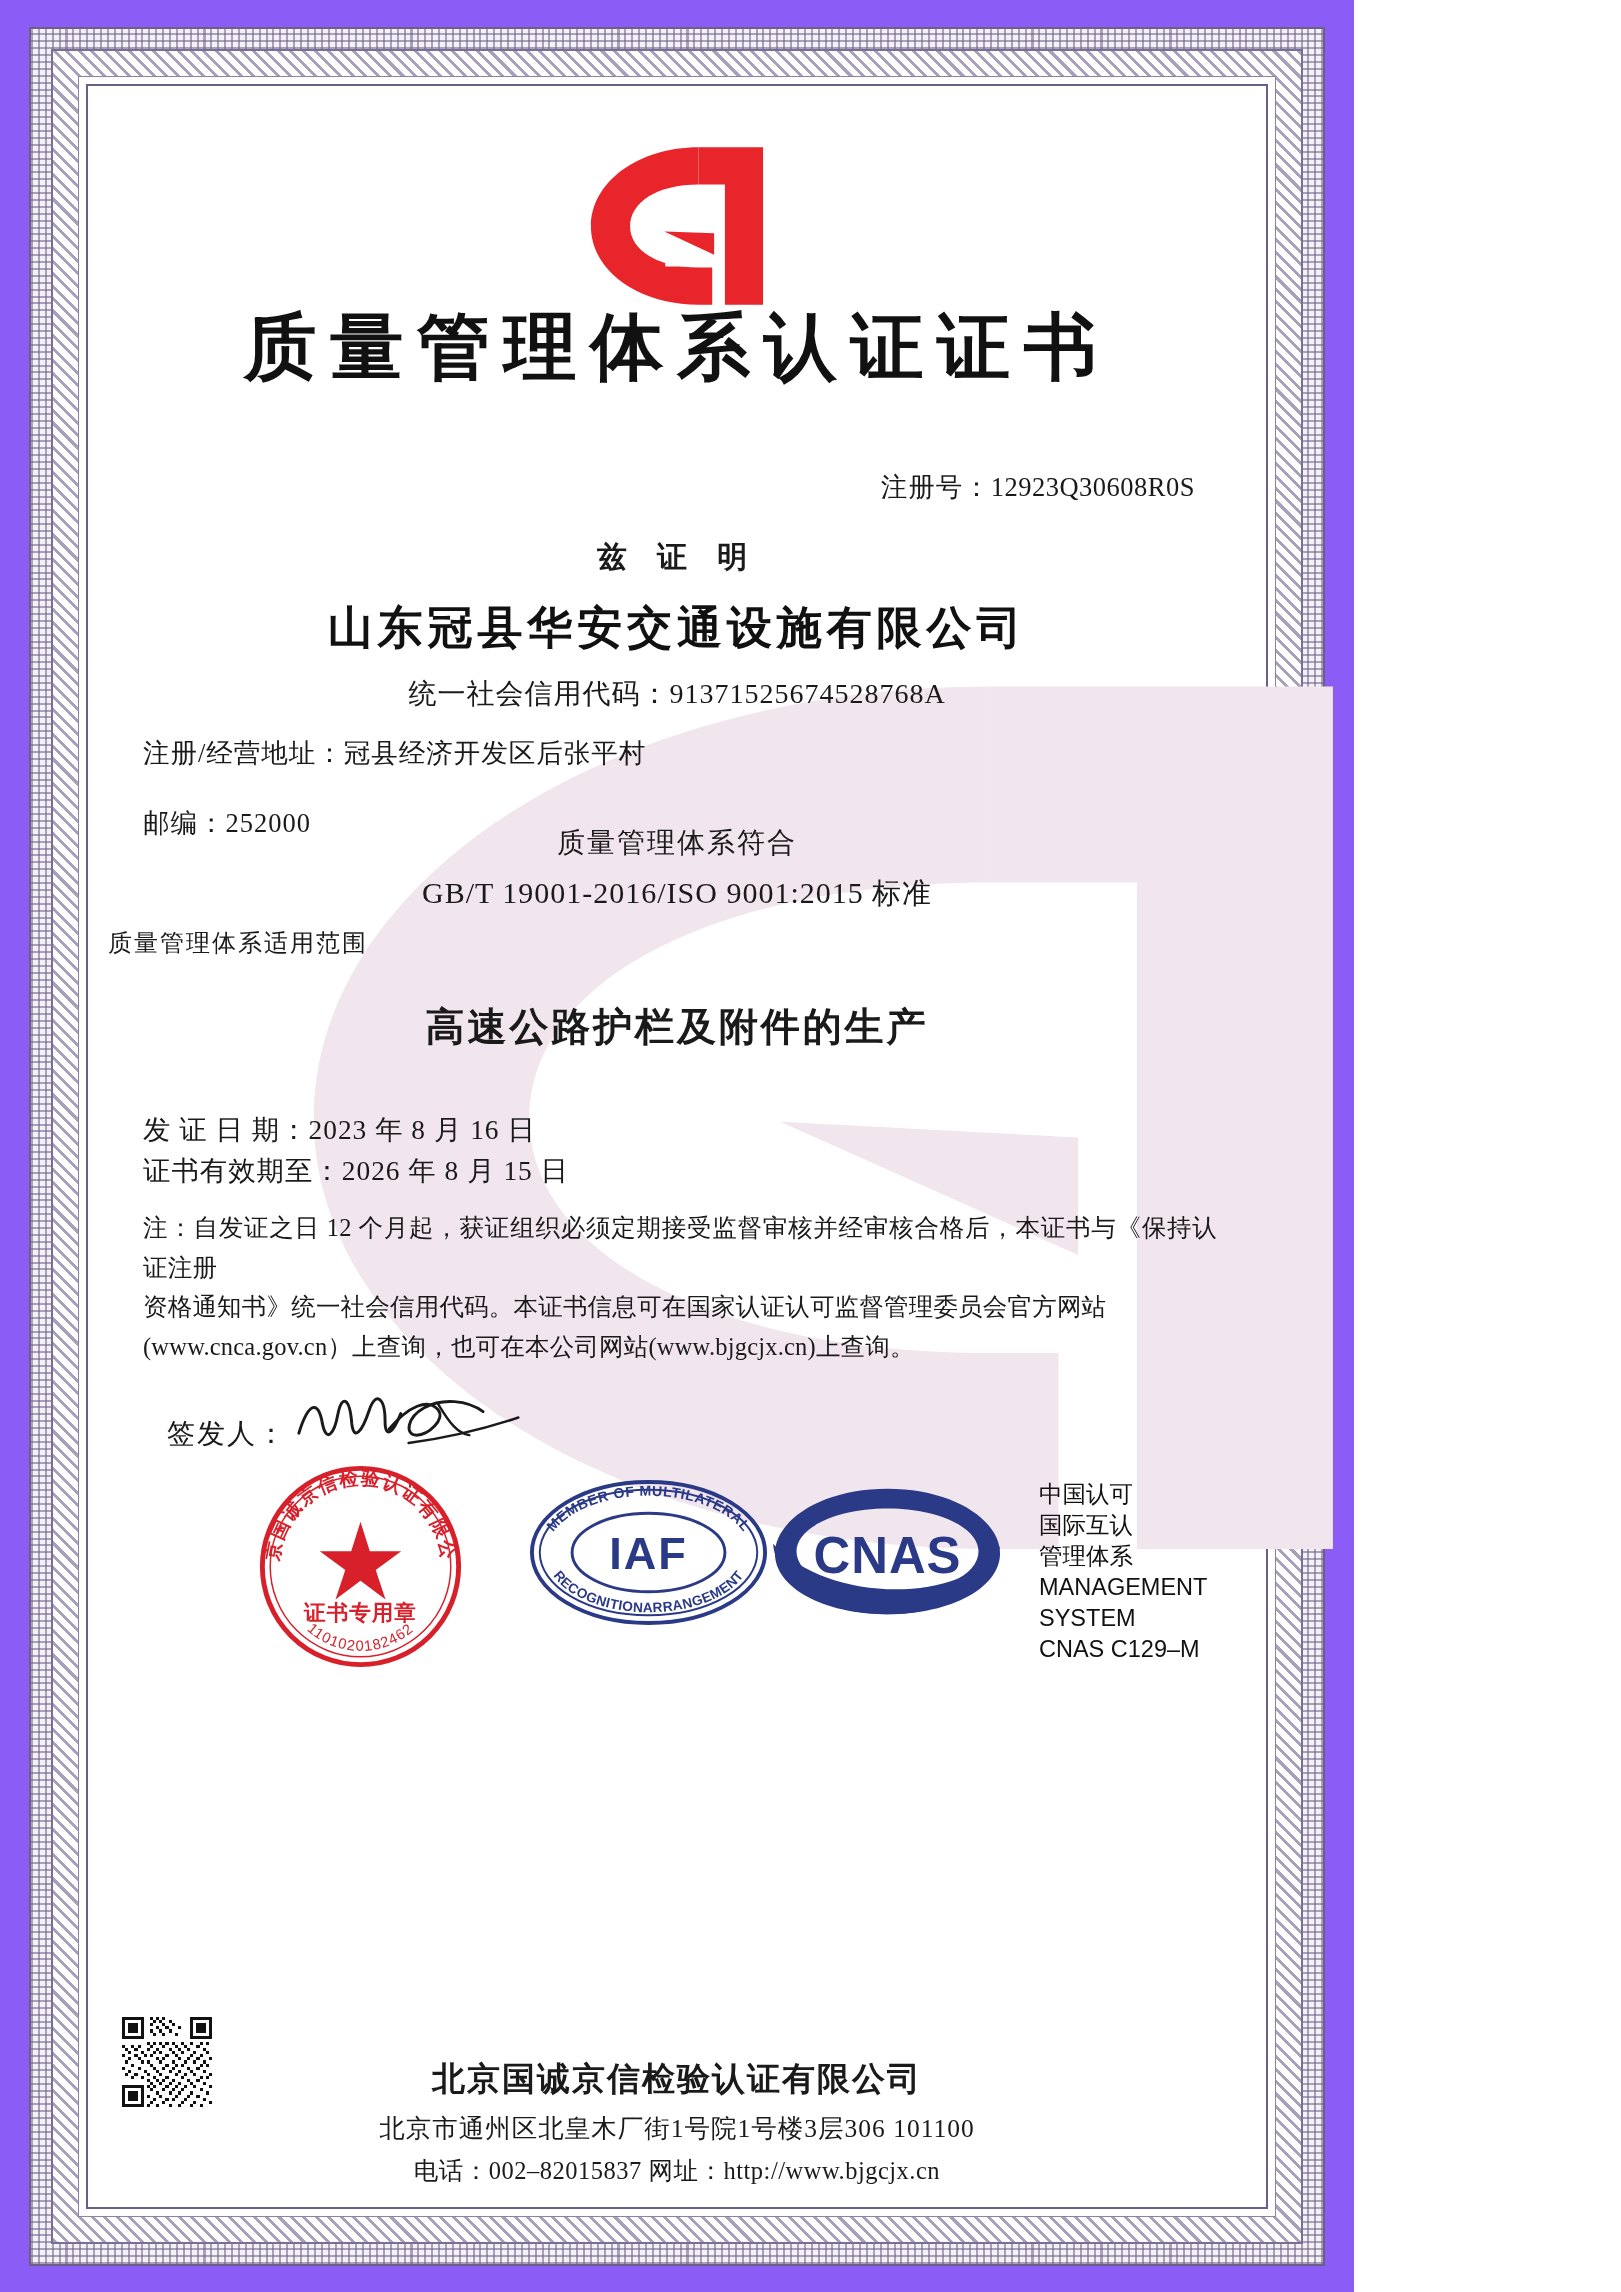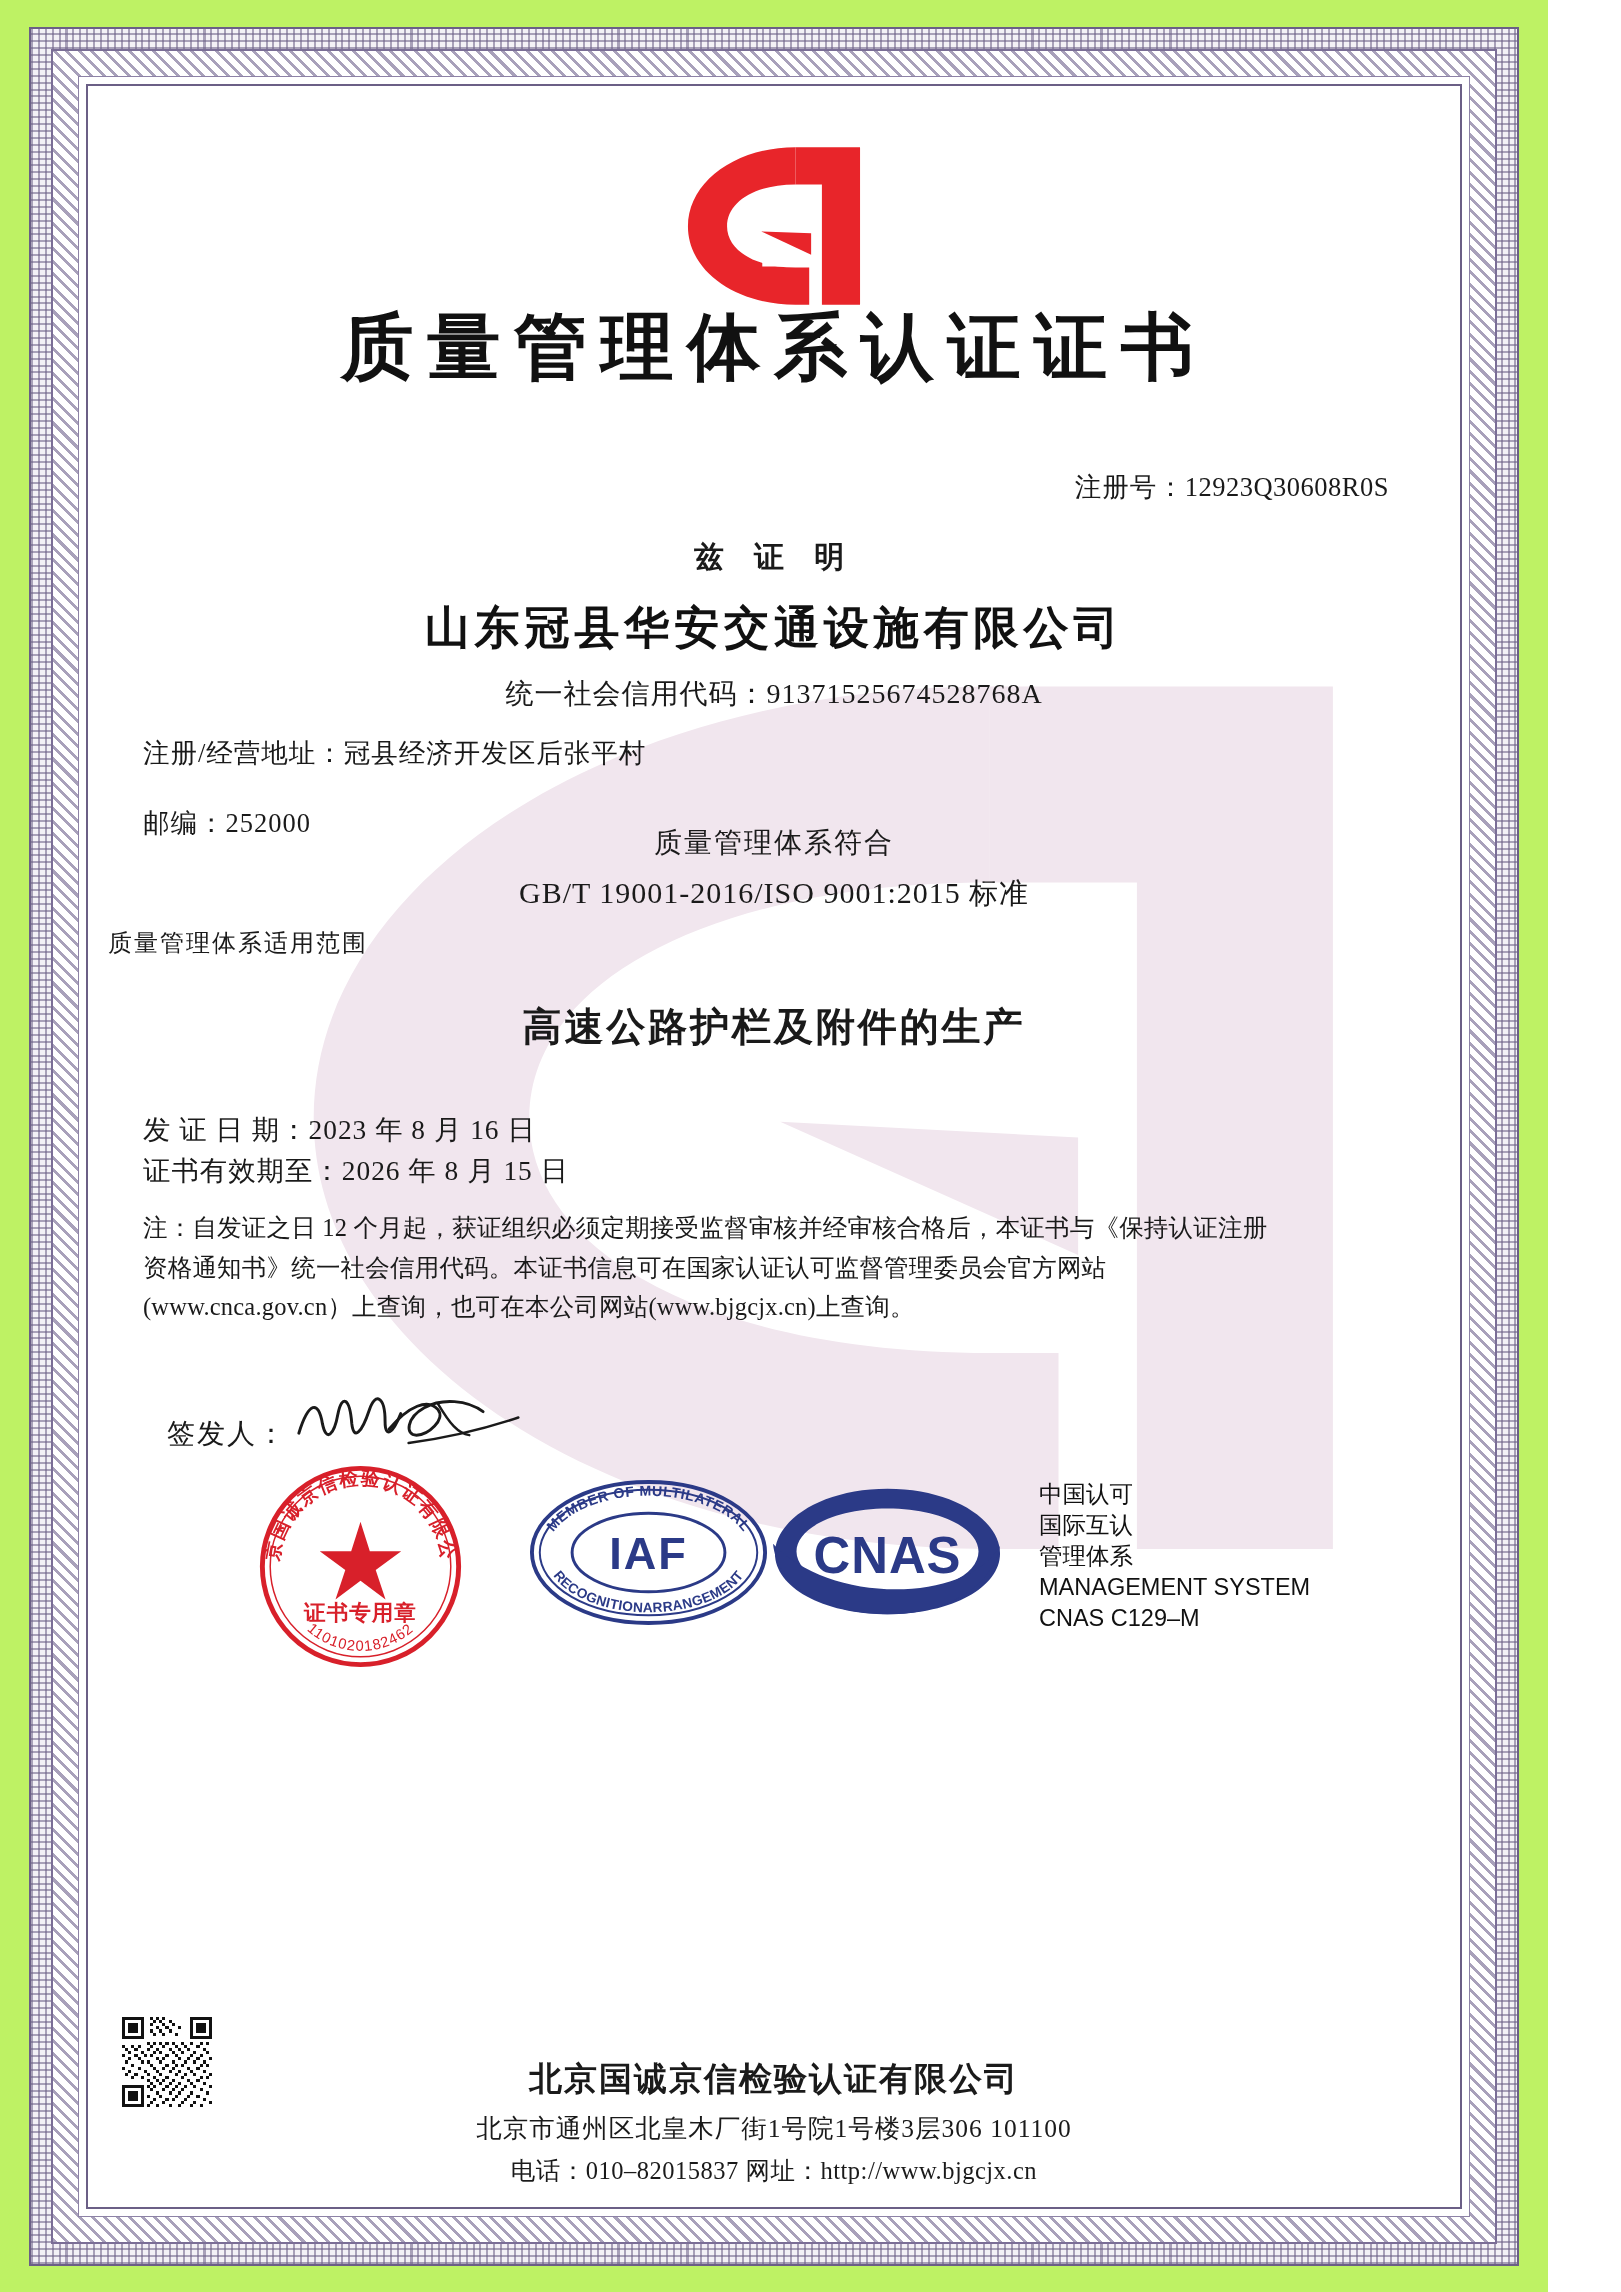--- a/index.html
+++ b/index.html
@@ -11,24 +11,24 @@
     width: 1621px;
     height: 2293px;
     font-family: "Liberation Serif", serif;
     color: #1a1a1a;
     overflow: hidden;
   }
 
   
   .certificate {
     position: relative;
-    width: 1548px;
+    width: 1354px;
     height: 2293px;
     box-sizing: border-box;
-    background: #bef264;
+    background: #8b5cf6;
   }
   .border-outer {
     position: absolute;
     left: 29px;
     top: 27.4px;
     right: 29px;
     bottom: 27.4px;
     box-sizing: border-box;
     border: 2.9px solid #6b5f86;
     background:
@@ -640,18 +640,18 @@
             <rect x="18" y="28" width="1" height="1"></rect>
             <rect x="22" y="28" width="1" height="1"></rect>
             <rect x="25" y="28" width="1" height="1"></rect>
         </g>
       </svg>
     </div>
 
     <div class="footer">
       <div class="footer-company">北京国诚京信检验认证有限公司</div>
       <div class="footer-addr">北京市通州区北皇木厂街1号院1号楼3层306    101100</div>
-      <div class="footer-contact">电话：010–82015837  网址：http://www.bjgcjx.cn</div>
+      <div class="footer-contact">电话：002–82015837  网址：http://www.bjgcjx.cn</div>
     </div>
 
   </div>
 </div>
 
 
 </body></html>

